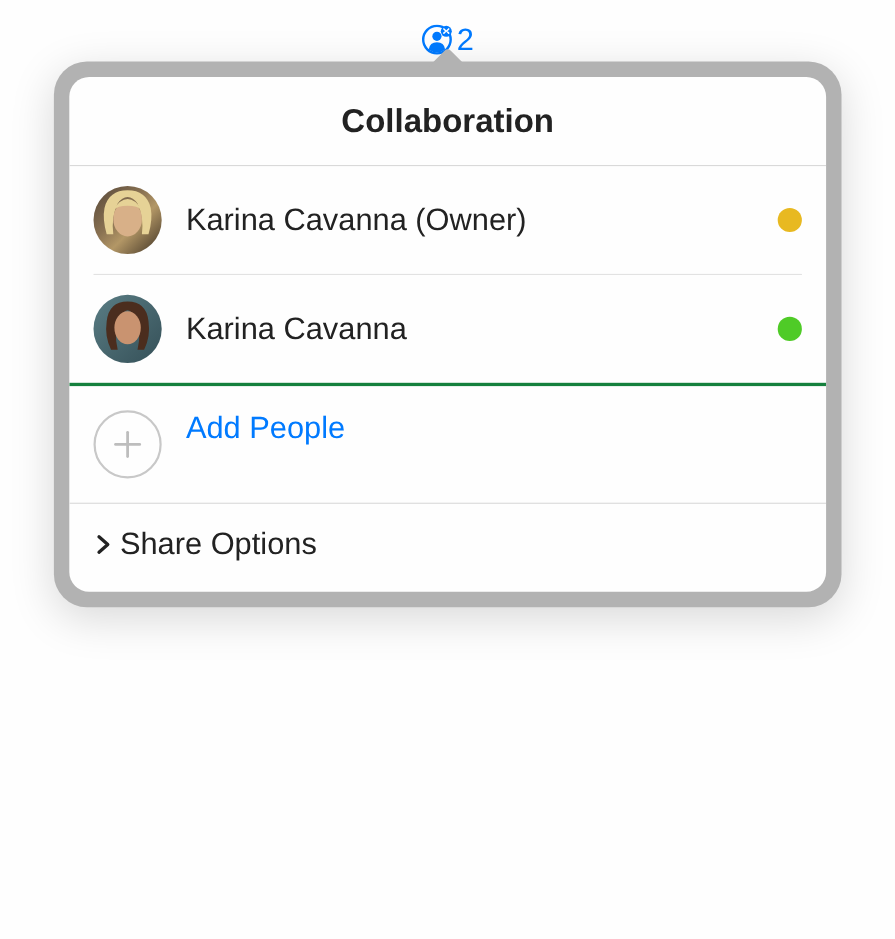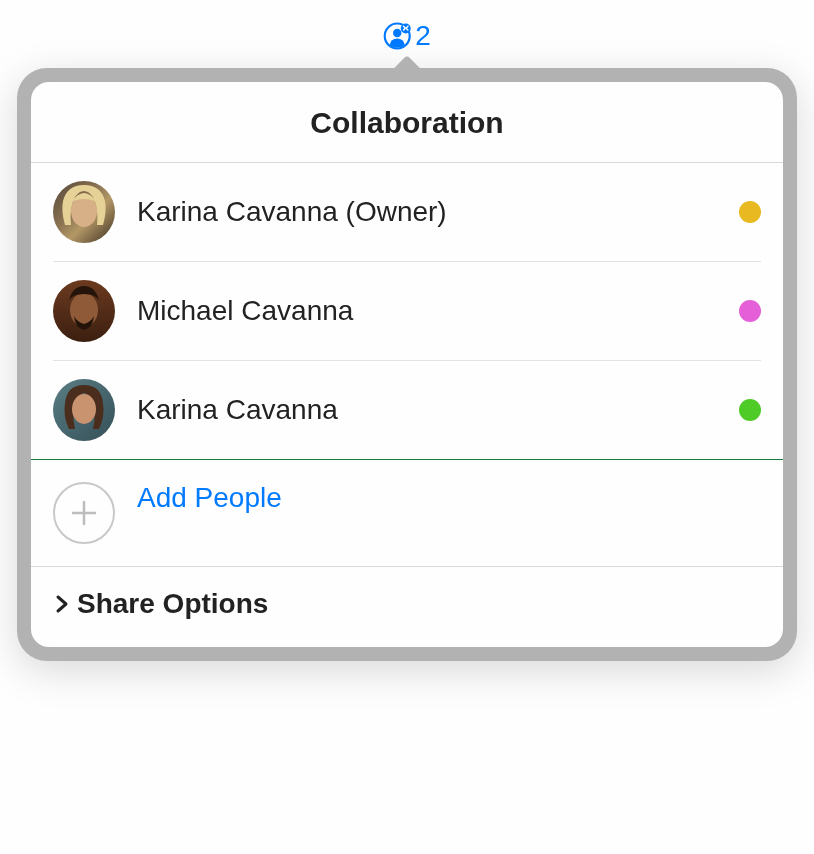--- a/index.html
+++ b/index.html
@@ -31,22 +31,21 @@
     }
     .trigger-count {
       font-size: 28px;
       font-weight: 400;
     }
     .popover-wrap {
       position: absolute;
       top: 56px;
       left: 50%;
       transform: translateX(-50%);
-      width: 780px;
-      margin-top: 12px;
+      width: 716px;
     }
     .popover-border {
       background: #b2b2b2;
       border-radius: 30px;
       padding: 14px;
       position: relative;
       box-shadow: 0 10px 40px rgba(0,0,0,0.15);
     }
     .arrow {
       position: absolute;
@@ -98,21 +97,21 @@
     .header {
       text-align: center;
       padding: 24px 20px 22px;
       font-size: 30px;
       font-weight: 600;
       color: #222;
       border-bottom: 1px solid #d9d9d9;
     }
     .people-block {
       padding: 0 22px;
-      border-bottom: 1px solid #15803d;
+      border-bottom: 3px solid #15803d;
     }
     .person-row {
       display: flex;
       align-items: center;
       padding: 18px 0;
       border-top: 1px solid #e2e2e2;
       gap: 22px;
     }
     .person-row:first-child {
       border-top: none;
@@ -177,21 +176,20 @@
       margin-top: 6px;
       flex-shrink: 0;
     }
     .chevron svg {
       width: 18px;
       height: 22px;
       display: block;
     }
     .share-text {
       flex: 1;
-      font-weight: bold;
     }
     .share-title {
       font-size: 28px;
       color: #222;
       line-height: 1.2;
     }
     .share-sub {
       font-size: 24px;
       color: #8a8a8a;
       margin-top: 2px;
@@ -237,31 +235,20 @@
             <svg viewBox="0 0 62 62">
               <path class="hair" d="M10 20 Q14 4 31 4 Q48 4 52 20 Q54 30 50 44 L44 44 Q46 28 40 16 Q36 10 31 10 Q26 10 22 16 Q16 28 18 44 L12 44 Q8 30 10 20 Z"></path>
               <ellipse class="face" cx="31" cy="30" rx="13" ry="16"></ellipse>
               <path class="hair" d="M18 22 Q24 12 31 12 Q38 12 44 22 Q40 18 31 18 Q22 18 18 22 Z"></path>
             </svg>
           </div>
           <div class="person-name">Karina Cavanna (Owner)</div>
           <div class="status-dot" style="background:#e8b921"></div>
         </div>
 
-        <div class="person-row">
-          <div class="avatar av2">
-            <svg viewBox="0 0 62 62">
-              <ellipse class="face" cx="31" cy="30" rx="14" ry="17"></ellipse>
-              <path class="hair" d="M16 20 Q20 6 31 6 Q42 6 46 20 Q42 14 31 14 Q20 14 16 20 Z"></path>
-              <path class="hair" d="M21 36 Q24 42 31 44 Q38 42 41 36 Q40 48 31 50 Q22 48 21 36 Z"></path>
-            </svg>
-          </div>
-          <div class="person-name">Michael Cavanna</div>
-          <div class="status-dot" style="background:#e55fd8"></div>
-        </div>
 
         <div class="person-row">
           <div class="avatar av3">
             <svg viewBox="0 0 62 62">
               <path class="hair" d="M12 24 Q14 6 31 6 Q48 6 50 24 Q52 38 46 50 L40 50 Q44 34 38 20 Q34 14 31 14 Q28 14 24 20 Q18 34 22 50 L16 50 Q10 38 12 24 Z"></path>
               <ellipse class="face" cx="31" cy="30" rx="12" ry="15"></ellipse>
             </svg>
           </div>
           <div class="person-name">Karina Cavanna</div>
           <div class="status-dot" style="background:#4fcb27"></div>

